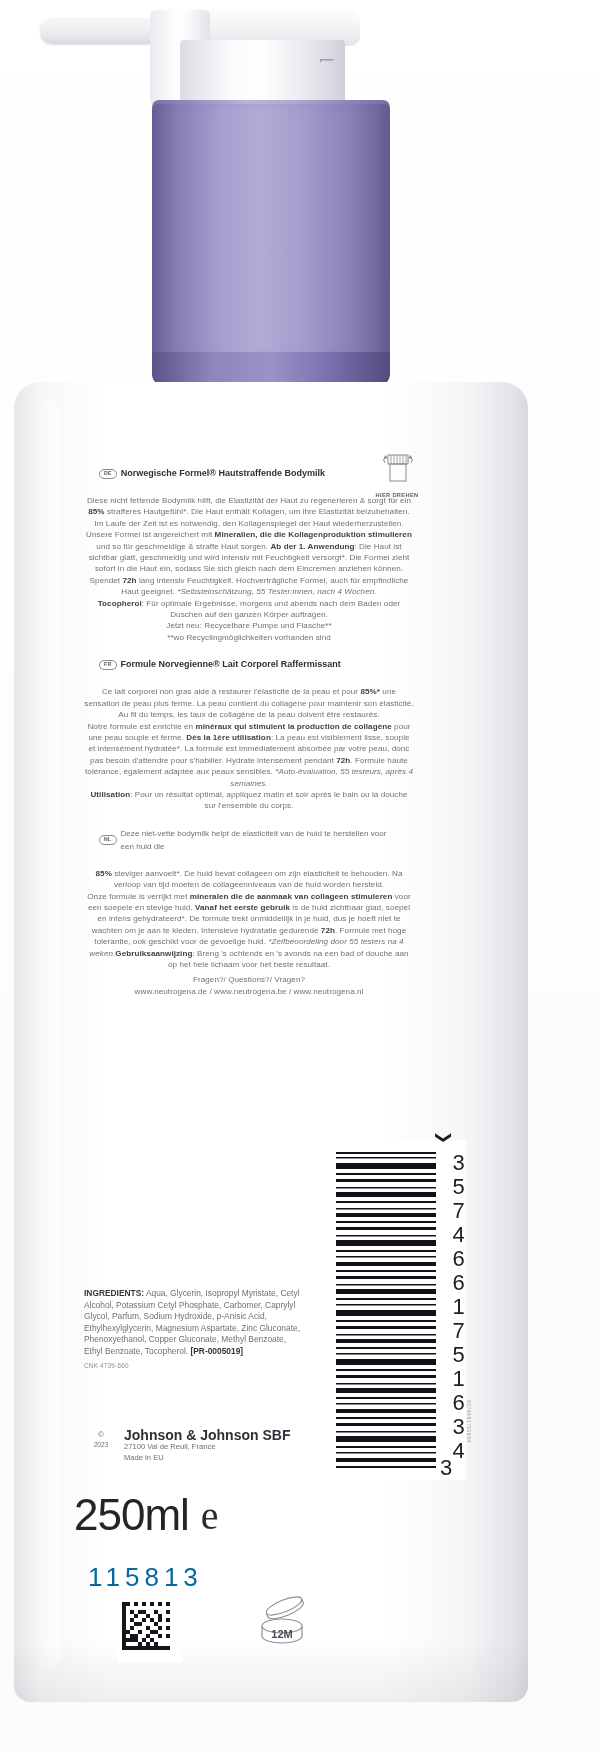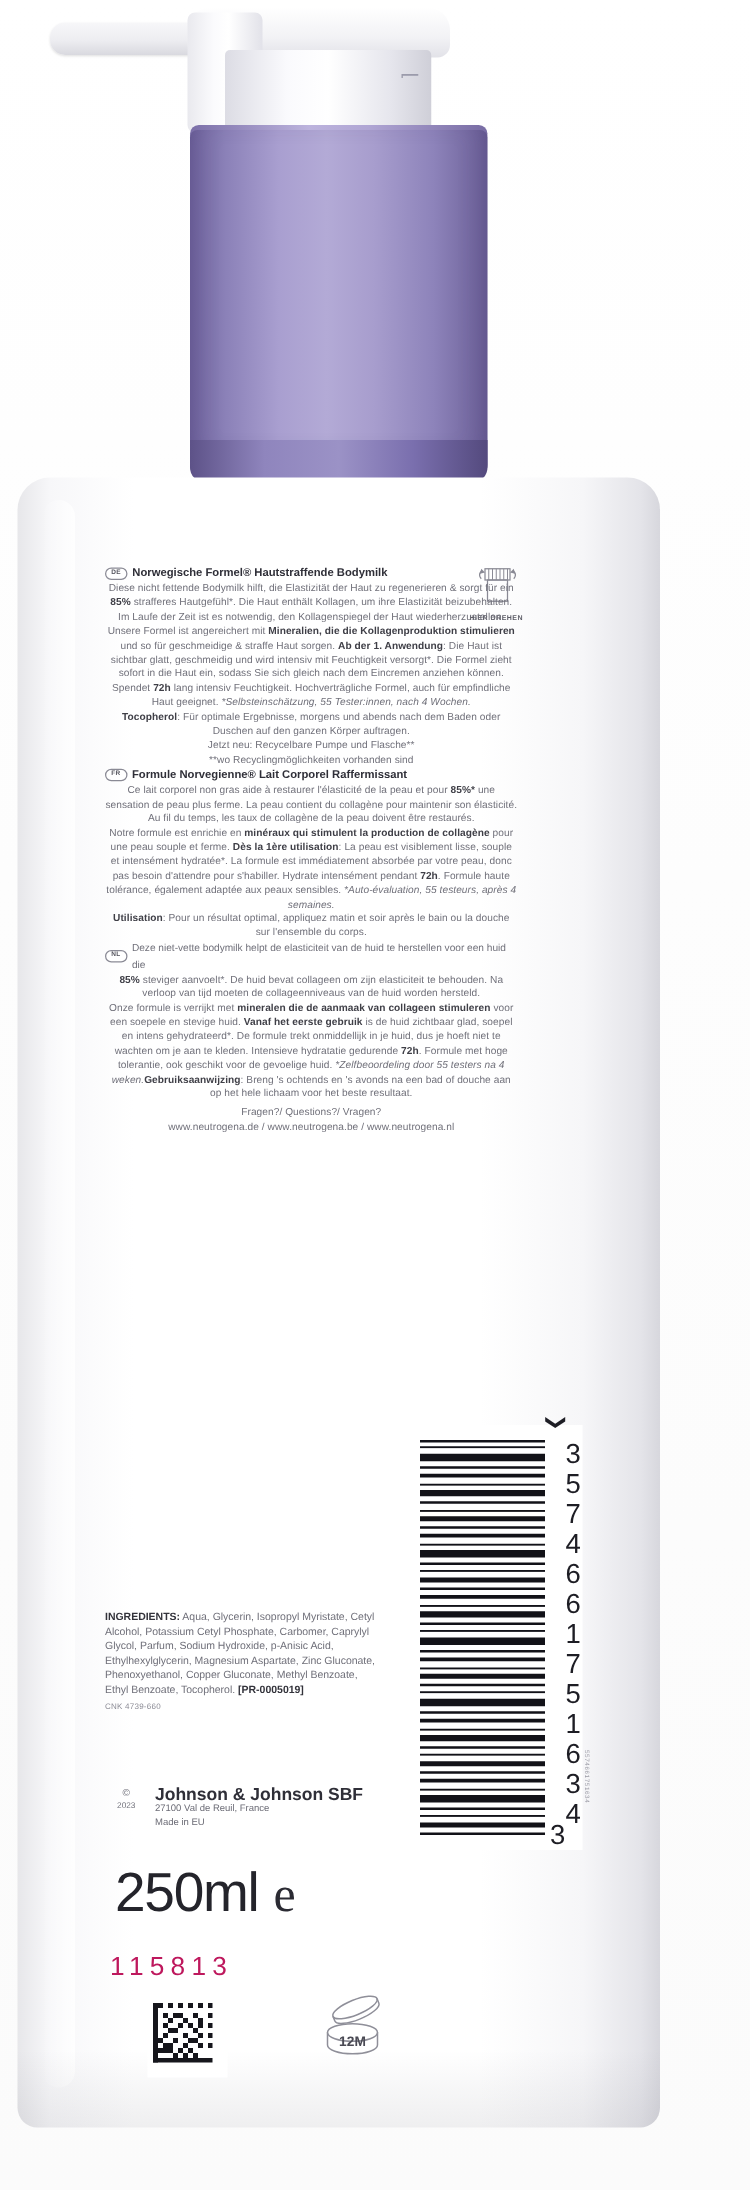--- a/index.html
+++ b/index.html
@@ -88,21 +88,21 @@
     color:#6a6a72;
   }
   .para{
     font-size:8.1px;line-height:11.4px;margin:0 0 0 0;
     letter-spacing:.06px;text-align:center;color:#70707a;
   }
   .para b{color:#3f3f47;font-weight:bold;}
   .para i{font-style:italic;}
   .lang-head{
     font-size:9px;line-height:13px;font-weight:bold;color:#2f2f38;
-    margin:0;display:flex;align-items:center;gap:4px;
+    margin:15px;display:flex;align-items:center;gap:4px;
   }
   .lang-head .rest{font-weight:normal;color:#70707a;font-size:8.1px;}
   .flag{
     display:inline-block;border:1px solid #8a8a95;border-radius:8px;
     font-size:5.2px;font-weight:bold;letter-spacing:.3px;color:#55555e;
     padding:0.5px 4px 0.5px 4px;line-height:7px;background:#fff;
   }
   .gap{height:4px;}
 
   
@@ -126,29 +126,29 @@
 
   
   #addr{position:absolute;left:84px;top:1430px;width:230px;display:flex;gap:6px;}
   #addr .copy{width:34px;text-align:center;font-size:6.6px;color:#70707a;line-height:10px;}
   #addr .copy .c{font-size:8px;display:block;}
   #addr .lines{font-size:7.6px;line-height:11px;color:#6b6b75;}
   #addr .lines .b1{font-weight:bold;color:#2f2f38;font-size:14px;}
 
   
   #volume{
-    position:absolute;left:92px;top:1490px;
+    position:absolute;left:74px;top:1490px;
     font-size:44px;font-weight:normal;color:#24242b;letter-spacing:-1px;
     display:flex;align-items:center;gap:12px;
   }
   #volume .e{font-size:40px;color:#2b2b33;font-family:"Liberation Serif",serif;}
 
   #batch{
     position:absolute;left:88px;top:1562px;
-    font-size:21px;letter-spacing:5px;color:#be185d;
+    font-size:26px;letter-spacing:5px;color:#0369a1;
   }
 
   
   #datamatrix{position:absolute;left:118px;top:1598px;width:56px;height:56px;background:#fff;padding:4px;}
   #datamatrix svg{display:block;}
 
   
   #pao{position:absolute;left:250px;top:1592px;width:64px;height:64px;}
   #pao .m{position:absolute;left:0;top:0;width:64px;text-align:center;
           font-size:11px;color:#4a4a54;font-weight:bold;top:36px;}

